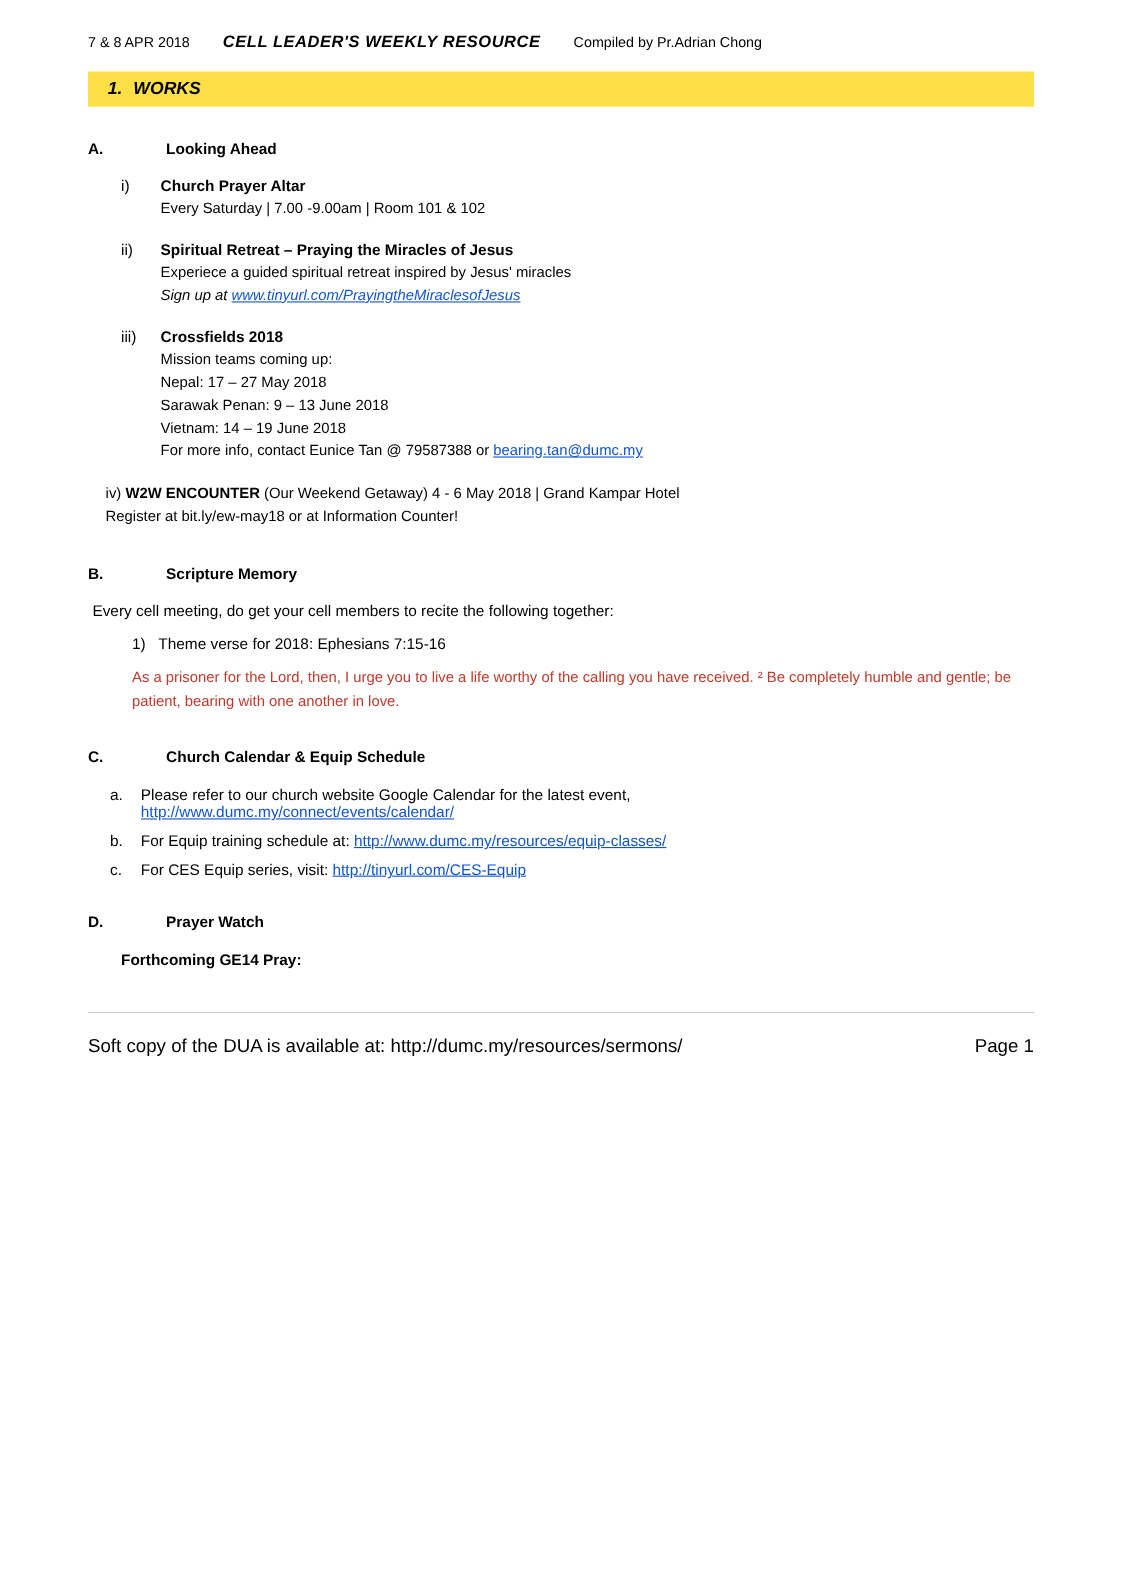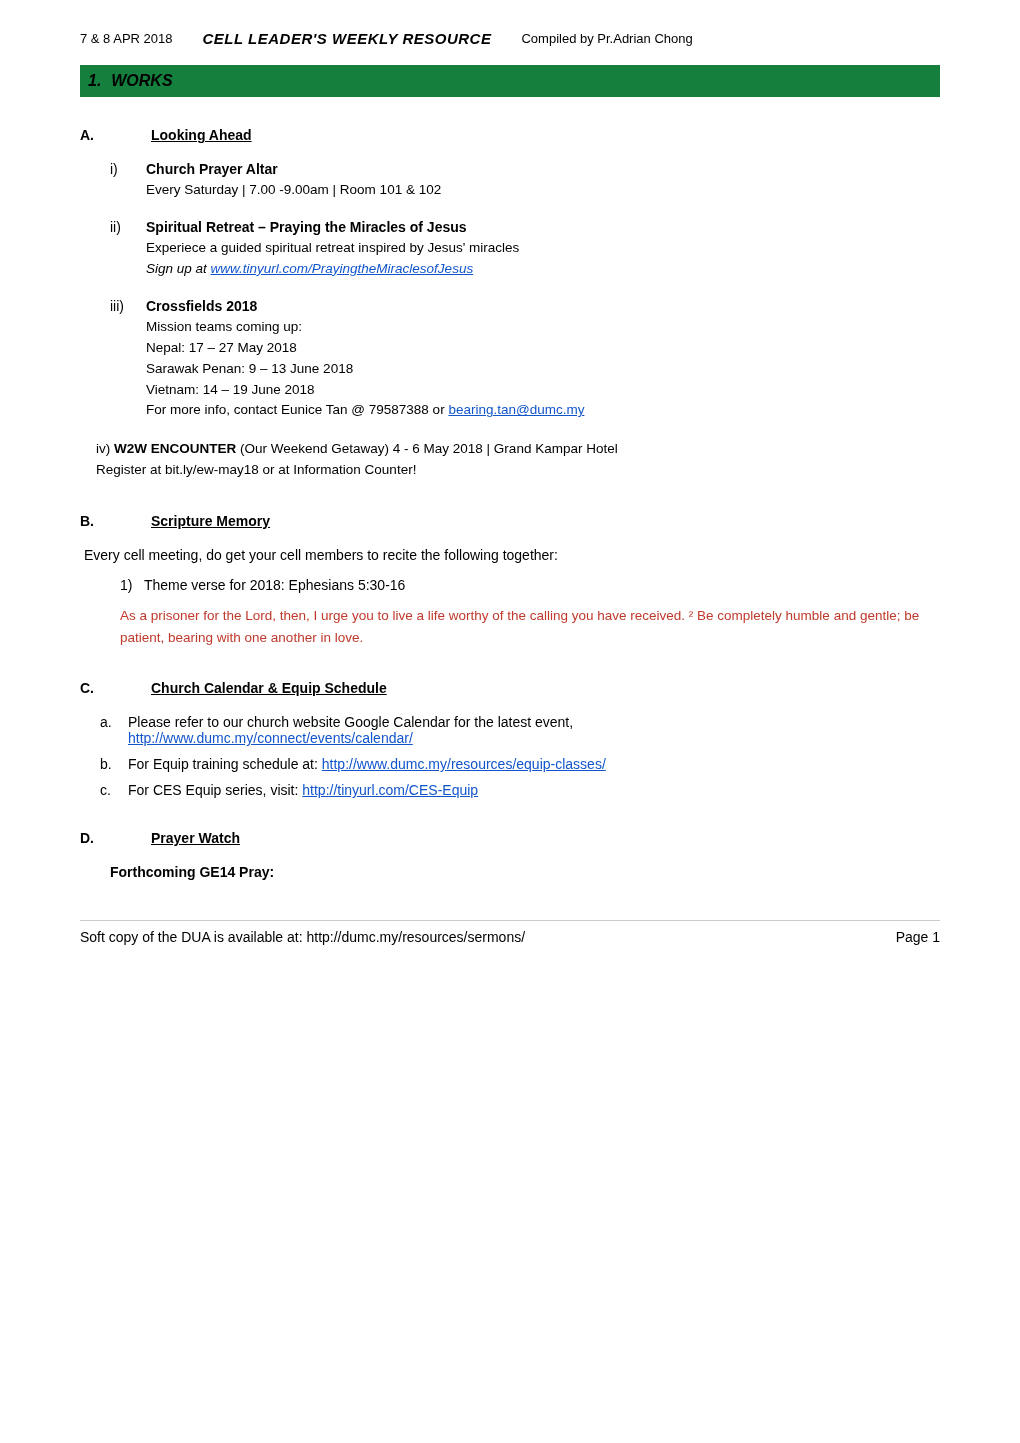--- a/index.html
+++ b/index.html
@@ -26,32 +26,31 @@
     .header-title {
       font-style: italic;
       font-weight: bold;
       font-size: 15px;
       letter-spacing: 0.5px;
     }
     .header-compiled {
       font-size: 13px;
     }
     .section-heading-bar {
-      background: #15803d;
-      padding: 7px 8px;
+      background: #fde047;
+      padding: 7px 18px;
       margin-bottom: 30px;
     }
     .section-heading-bar span {
       font-style: italic;
       font-weight: bold;
       font-size: 16px;
     }
     .subsection-label {
       font-weight: bold;
-      text-decoration: underline;
       margin-bottom: 12px;
       font-size: 14px;
       padding-left: 41px;
     }
     .list-item {
       margin-bottom: 18px;
       display: flex;
       align-items: flex-start;
     }
     .list-item-roman {
@@ -111,23 +110,23 @@
       display: flex;
       align-items: flex-start;
     }
     .alpha-letter {
       min-width: 28px;
     }
     .footer {
       margin-top: 40px;
       display: flex;
       justify-content: space-between;
-      font-size: 14px;
+      font-size: 17px;
       border-top: 1px solid #ccc;
-      padding-top: 8px;
+      padding-top: 20px;
     }
     .section-block {
       margin-bottom: 32px;
     }
     .section-row {
       display: flex;
       align-items: flex-start;
       margin-bottom: 6px;
     }
     .section-letter-col {
@@ -191,21 +190,21 @@
 </div>
 
 <div class="section-block">
   <div class="section-row">
     <span class="section-letter-col">B.</span>
     <span class="subsection-label">Scripture Memory</span>
   </div>
   <div style="margin-left:4px; margin-bottom:14px; font-size:14px;">Every cell meeting, do get your cell members to recite the following together:</div>
   <ul class="numbered-list">
     <li>
-      <span>1) &nbsp; </span><span>Theme verse for 2018: Ephesians 5:30-16</span>
+      <span>1) &nbsp; </span><span>Theme verse for 2018: Ephesians 7:15-16</span>
     </li>
   </ul>
   <div class="scripture-quote">As a prisoner for the Lord, then, I urge you to live a life worthy of the calling you have received. ² Be completely humble and gentle; be patient, bearing with one another in love.</div>
 </div>
 
 <div class="section-block">
   <div class="section-row">
     <span class="section-letter-col">C.</span>
     <span class="subsection-label">Church Calendar &amp; Equip Schedule</span>
   </div>

